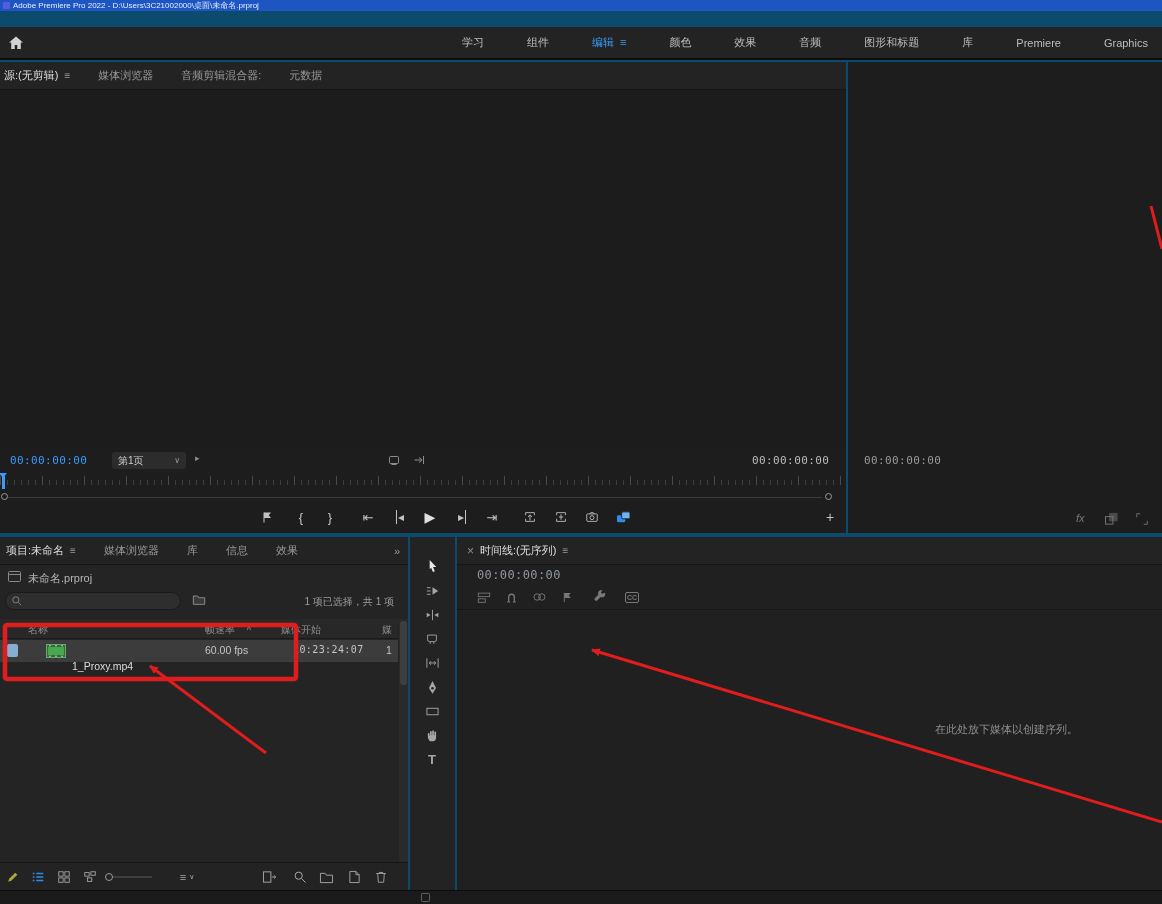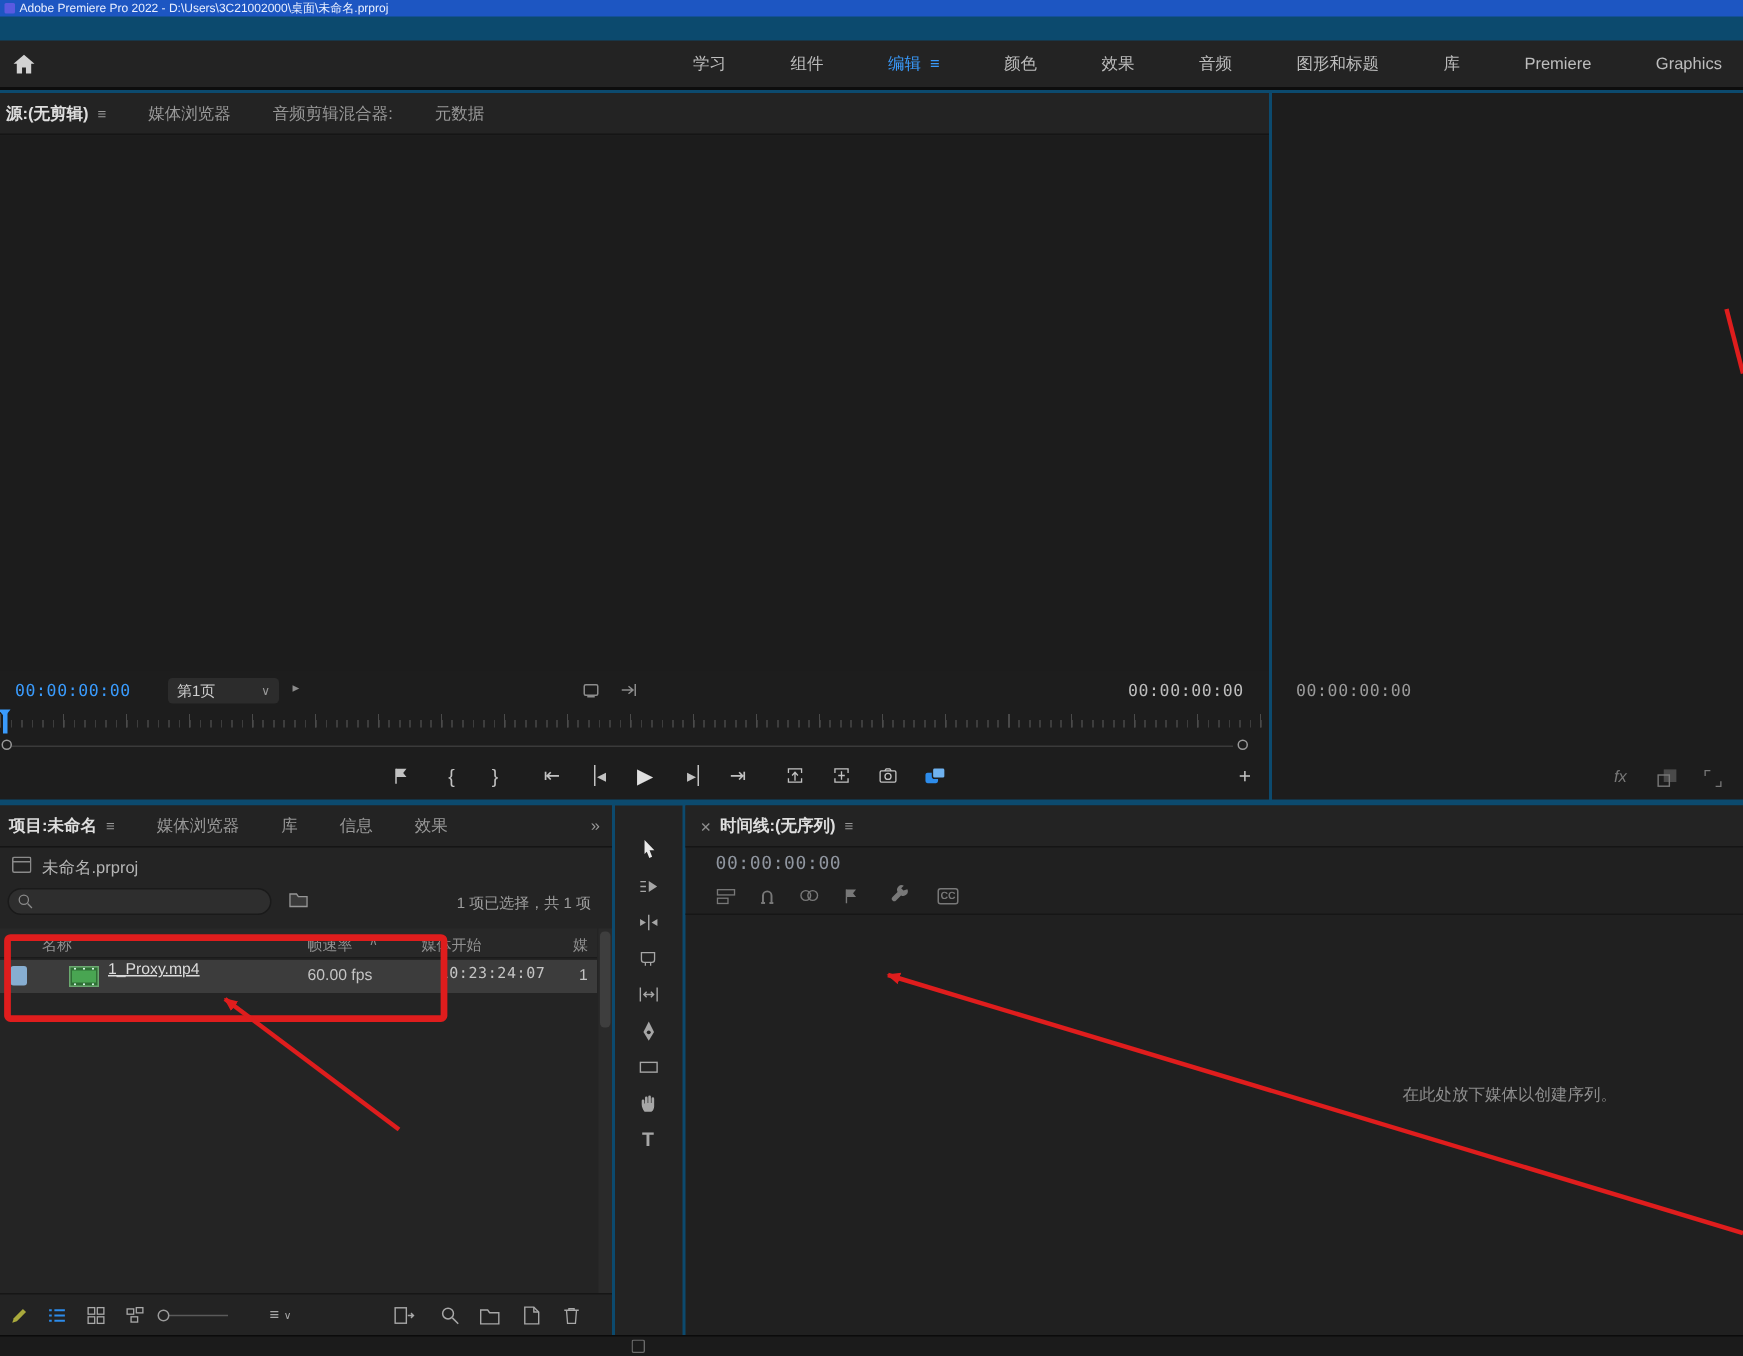--- a/index.html
+++ b/index.html
@@ -26,21 +26,21 @@
             justify-content:space-between; font-size:11px; color:#bdbdbd; }
   .wstab { white-space:nowrap; cursor:default; }
   .wstab.active { color:#3a9bfc; }
   .wsmenu { margin-left:6px; color:#3a9bfc; }
 
   
   .panel { position:absolute; background:#1d1d1d; }
   .phead { position:absolute; left:0; top:0; right:0; height:28px; background:#232323; display:flex; align-items:center;
            font-size:11px; color:#989898; border-bottom:1px solid #151515; }
   .ptab { padding:0 14px; white-space:nowrap; cursor:default; }
-  .ptab.active { color:#dedede;font-weight:bold; }
+  .ptab.active { color:#dedede; }
   .pmenu { color:#9a9a9a; margin-left:6px; font-size:10px; }
 
   
   #source { left:0; top:62px; width:846px; height:471px; }
   #source .viewer { position:absolute; left:0; top:29px; right:0; height:356px; background:#1c1c1c; }
   .dd { position:absolute; height:17px; background:#2c2c2c; border-radius:3px; color:#cfcfcf; font-size:10px;
         display:flex; align-items:center; justify-content:space-between; padding:0 6px; }
   .ruler { position:absolute; left:0; top:414px; right:0; height:16px;
            background:
              repeating-linear-gradient(90deg,#4a4a4a 0 1px,transparent 1px 42px) 0 0/100% 9px no-repeat,
@@ -263,21 +263,21 @@
             <rect x="0.5" y="0.5" width="19" height="13" fill="#2f6e35" stroke="#6aa86f"></rect>
             <rect x="2" y="3" width="16" height="8" fill="#49a552"></rect>
             <circle cx="4" cy="1.8" r="0.7" fill="#dfe"></circle>
             <circle cx="10" cy="1.8" r="0.7" fill="#dfe"></circle>
             <circle cx="16" cy="1.8" r="0.7" fill="#dfe"></circle>
             <circle cx="4" cy="12.2" r="0.7" fill="#dfe"></circle>
             <circle cx="10" cy="12.2" r="0.7" fill="#dfe"></circle>
             <circle cx="16" cy="12.2" r="0.7" fill="#dfe"></circle>
           </svg>
       </span>
-      <span class="abs" style="left:72px; top:0; color:#dcdcdc;text-decoration:underline;">1_Proxy.mp4</span>
+      <span class="abs" style="left:72px; top:20px; color:#dcdcdc;">1_Proxy.mp4</span>
       <span class="abs" style="left:205px; top:4px;">60.00 fps</span>
       <span class="abs tc" style="left:293px; top:4px; font-size:10px;">10:23:24:07</span>
       <span class="abs" style="left:386px; top:4px;">1</span>
     </div>
 
     <div class="pscroll">
         <div class="thumb"></div>
       </div>
 
     <div class="ptools">

